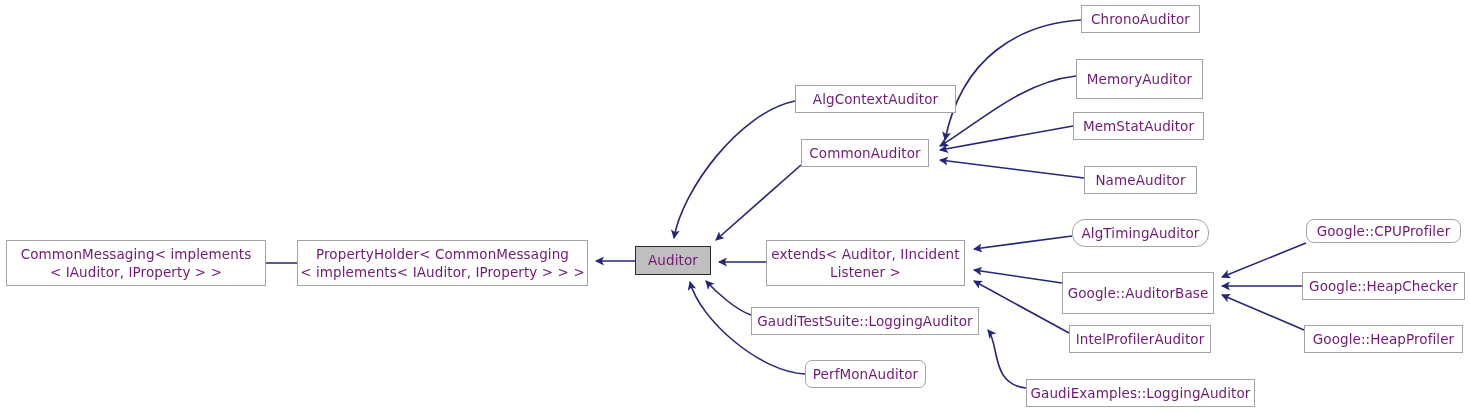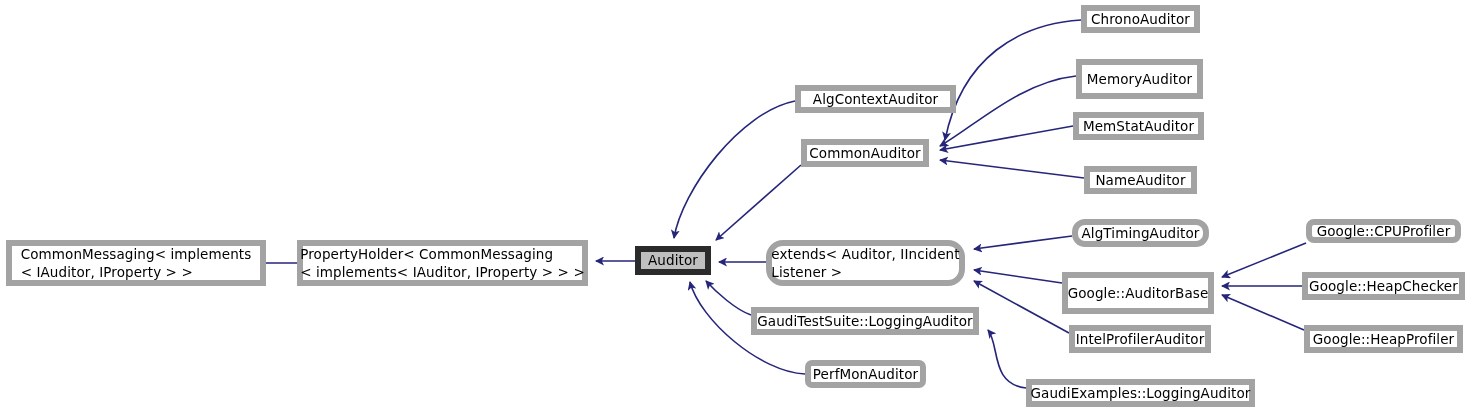--- a/index.html
+++ b/index.html
@@ -20,26 +20,27 @@
     position: absolute;
     left: 0;
     top: 0;
     width: 1470px;
     height: 413px;
     pointer-events: none;
   }
   .node {
     position: absolute;
     box-sizing: border-box;
-    border: 6px solid #a3a3a3;
+    border: 1px solid #a3a3a3;
     background: #ffffff;
-    color: #000000;
+    color: #701a75;
     display: flex;
     align-items: center;
     justify-content: center;
+    text-align: center;
     font-size: 13.5px;
     line-height: 1.35;
     white-space: pre;
     letter-spacing: 0.1px;
     z-index: 2;
   }
   .node.highlight {
     background: #bfbfbf;
     border-color: #2b2b2b;
   }
@@ -84,21 +85,21 @@
 &lt; IAuditor, IProperty &gt; &gt;</span></div>
       <div class="node" style="left: 297px; top: 240px; width: 291px; height: 46px;"><span class="label">PropertyHolder&lt; CommonMessaging
 &lt; implements&lt; IAuditor, IProperty &gt; &gt; &gt;</span></div>
       <div class="node highlight" style="left: 635px; top: 246px; width: 76px; height: 29px;"><span class="label">Auditor</span></div>
       <div class="node" style="left: 795px; top: 85px; width: 161px; height: 28px;"><span class="label">AlgContextAuditor</span></div>
       <div class="node" style="left: 801px; top: 139px; width: 128px; height: 28px;"><span class="label">CommonAuditor</span></div>
       <div class="node" style="left: 1081px; top: 5px; width: 119px; height: 28px;"><span class="label">ChronoAuditor</span></div>
       <div class="node" style="left: 1076px; top: 59px; width: 127px; height: 40px;"><span class="label">MemoryAuditor</span></div>
       <div class="node" style="left: 1073px; top: 112px; width: 131px; height: 28px;"><span class="label">MemStatAuditor</span></div>
       <div class="node" style="left: 1084px; top: 166px; width: 113px; height: 28px;"><span class="label">NameAuditor</span></div>
-      <div class="node" style="left: 766px; top: 240px; width: 199px; height: 46px; border-radius: 17px;"><span class="label">extends&lt; Auditor, IIncident
+      <div class="node" style="left: 766px; top: 240px; width: 199px; height: 46px;"><span class="label">extends&lt; Auditor, IIncident
 Listener &gt;</span></div>
       <div class="node" style="left: 1072px; top: 219px; width: 137px; height: 28px; border-radius: 13px;"><span class="label">AlgTimingAuditor</span></div>
       <div class="node" style="left: 1062px; top: 272px; width: 152px; height: 42px;"><span class="label">Google::AuditorBase</span></div>
       <div class="node" style="left: 1069px; top: 325px; width: 142px; height: 28px;"><span class="label">IntelProfilerAuditor</span></div>
       <div class="node" style="left: 751px; top: 307px; width: 228px; height: 28px;"><span class="label">GaudiTestSuite::LoggingAuditor</span></div>
       <div class="node" style="left: 805px; top: 360px; width: 121px; height: 28px; border-radius: 7px;"><span class="label">PerfMonAuditor</span></div>
       <div class="node" style="left: 1026px; top: 379px; width: 229px; height: 28px;"><span class="label">GaudiExamples::LoggingAuditor</span></div>
       <div class="node" style="left: 1306px; top: 219px; width: 155px; height: 24px; border-radius: 8px;"><span class="label">Google::CPUProfiler</span></div>
       <div class="node" style="left: 1302px; top: 272px; width: 163px; height: 28px;"><span class="label">Google::HeapChecker</span></div>
       <div class="node" style="left: 1304px; top: 325px; width: 159px; height: 28px;"><span class="label">Google::HeapProfiler</span></div>

